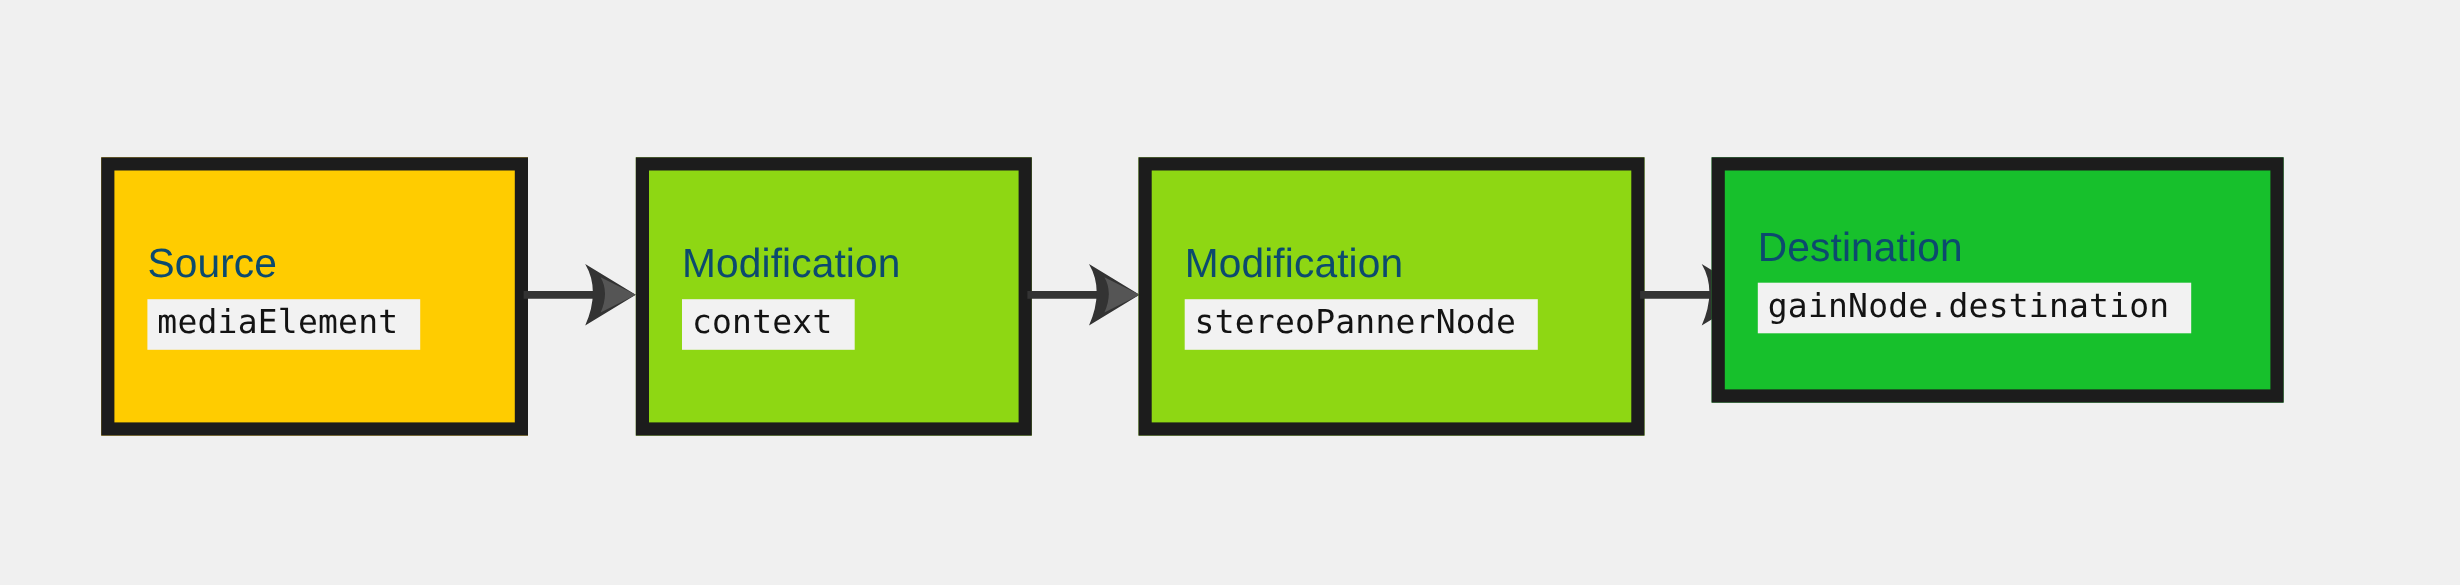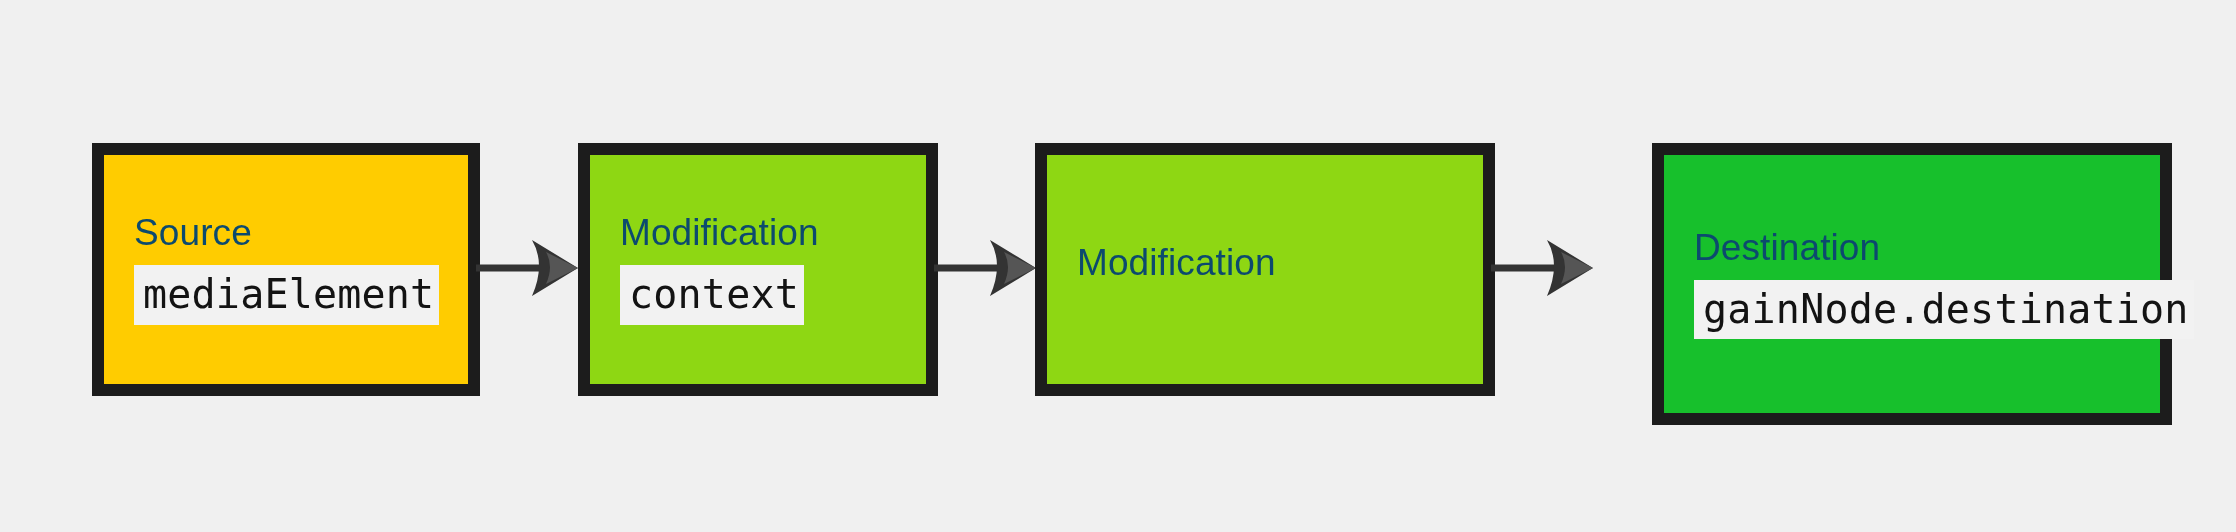--- a/index.html
+++ b/index.html
@@ -29,25 +29,25 @@
     font-size:37px;
     line-height:1.0;
     color:#0c4a6e;
     letter-spacing:0.1px;
     margin-bottom:14px;
     white-space:nowrap;
     text-align:center;
   }
   .node-code{
     font-family:"DejaVu Sans Mono", monospace;
-    font-size:40px;
+    font-size:30px;
     line-height:1.42;
     color:#131313;
     background:#f2f2f2;
-    padding:1px 5px 2px 9px;
+    padding:1px 20px 2px 9px;
     white-space:nowrap;
     letter-spacing:0.2px;
   }
 
   
   .arrow{
     position:absolute;
     pointer-events:none;
   }
 </style>
@@ -73,26 +73,27 @@
   </div>
 
   <svg class="arrow" style="left:928px;top:208px;" width="120" height="120" viewBox="0 0 120 120">
     <line x1="6" y1="60" x2="84" y2="60" stroke="#333333" stroke-width="7"></line>
     <path d="M 108 60 L 62 32 Q 76 56 62 88 Z" fill="#333333"></path>
     <path d="M 108 60 L 76 44 Q 84 58 76 76 Z" fill="#555555"></path>
   </svg>
 
   <div class="node" style="left:1035px;top:143px;width:460px;height:253px;background:#8ed713;">
     <div class="node-title">Modification</div>
+    <div class="node-code">stereoPannerNode</div>
   </div>
 
   <svg class="arrow" style="left:1485px;top:208px;" width="120" height="120" viewBox="0 0 120 120">
     <line x1="6" y1="60" x2="84" y2="60" stroke="#333333" stroke-width="7"></line>
     <path d="M 108 60 L 62 32 Q 76 56 62 88 Z" fill="#333333"></path>
     <path d="M 108 60 L 76 44 Q 84 58 76 76 Z" fill="#555555"></path>
   </svg>
 
-  <div class="node" style="left:1652px;top:143px;width:520px;height:282px;background:#17c02c;">
+  <div class="node" style="left:1556px;top:143px;width:520px;height:223px;background:#17c02c;">
     <div class="node-title">Destination</div>
     <div class="node-code">gainNode.destination</div>
   </div>
 
 </div>
 
 </body></html>

